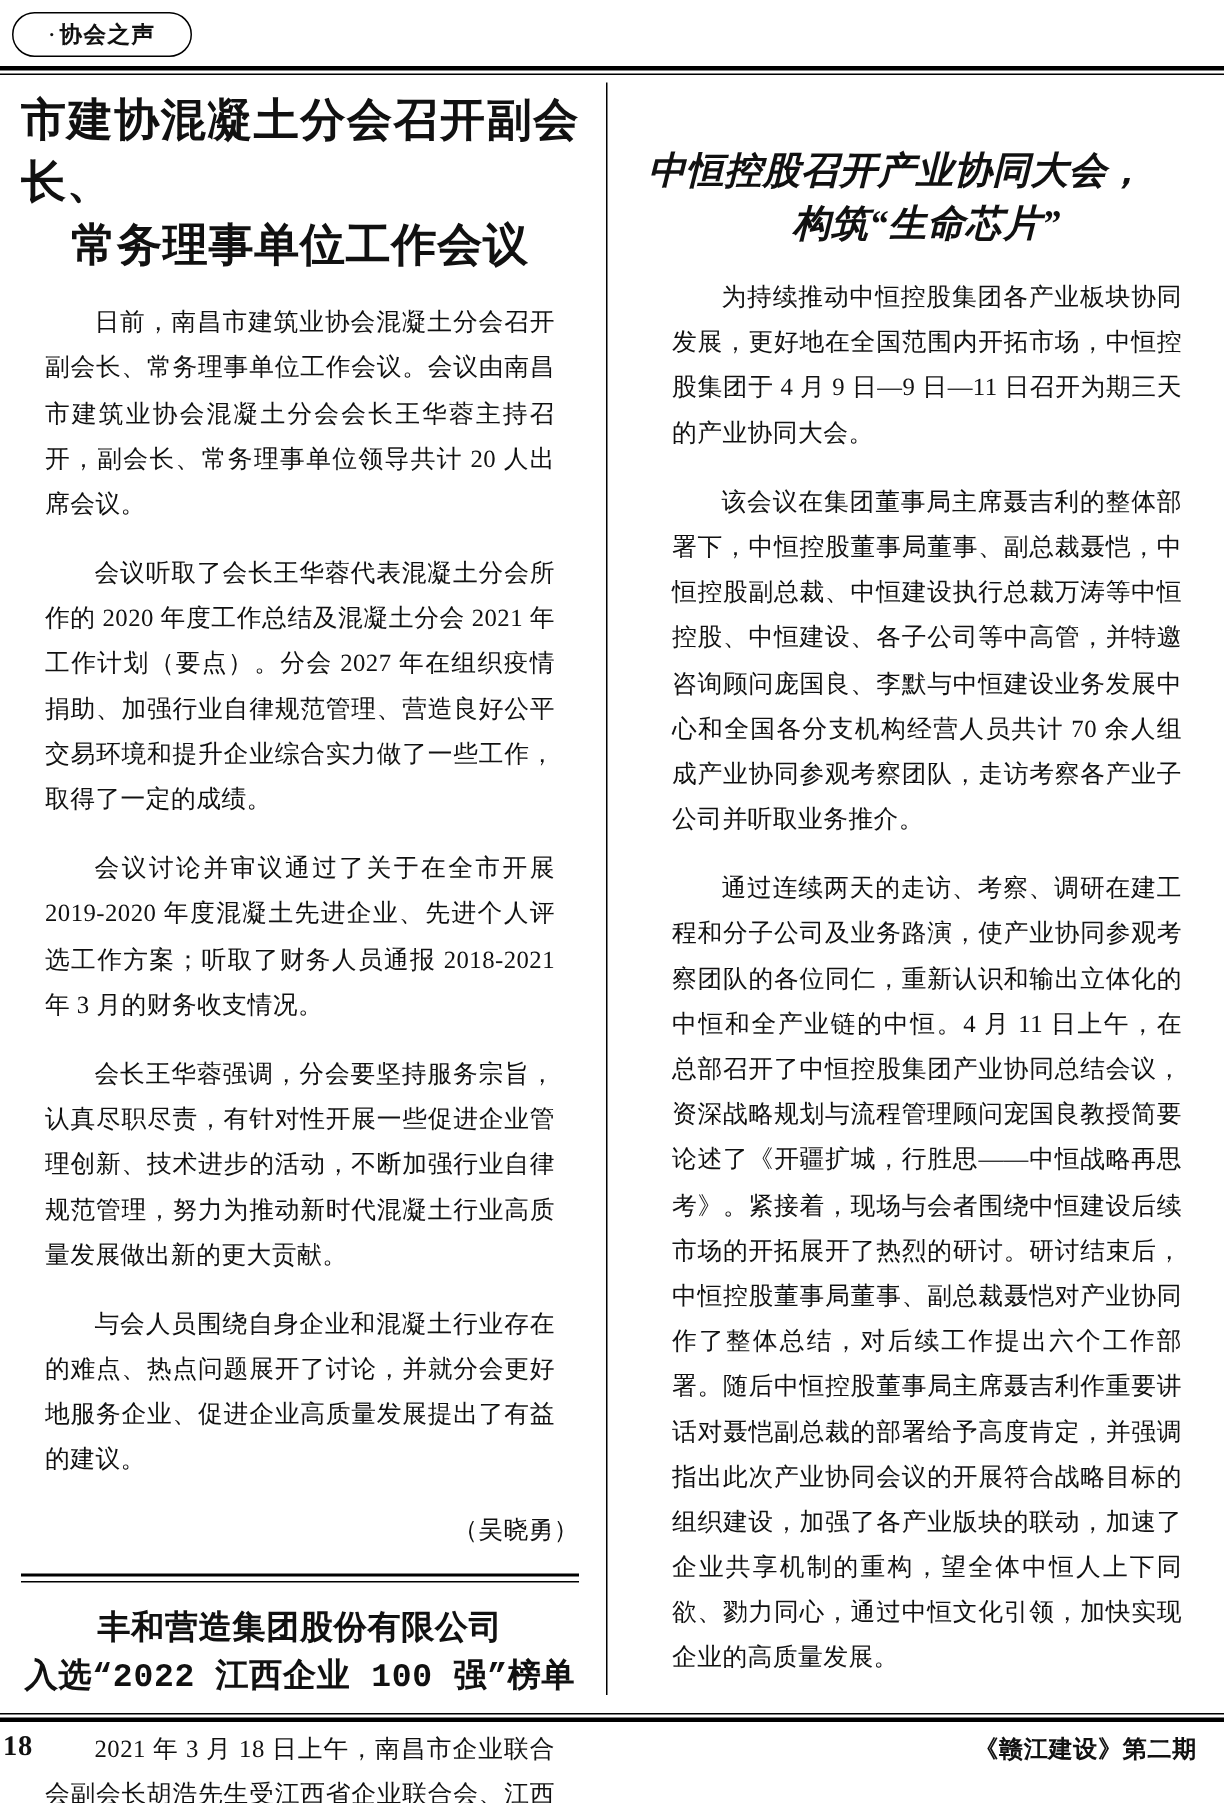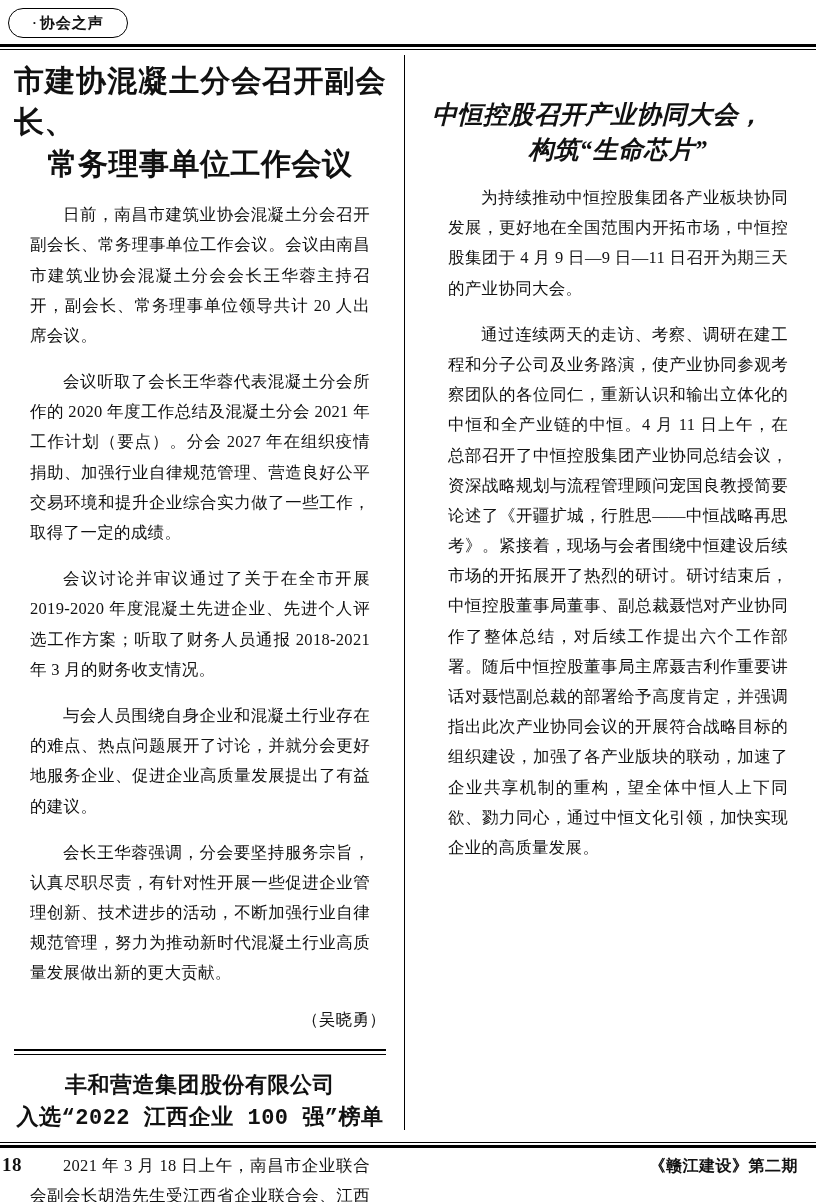--- a/index.html
+++ b/index.html
@@ -182,22 +182,22 @@
   <div class="col col-left">
 
     <h1 class="headline">
       <span>市建协混凝土分会召开副会长、</span>
       <span class="l2">常务理事单位工作会议</span>
     </h1>
 
     <p class="body">日前，南昌市建筑业协会混凝土分会召开副会长、常务理事单位工作会议。会议由南昌市建筑业协会混凝土分会会长王华蓉主持召开，副会长、常务理事单位领导共计 20 人出席会议。</p>
     <p class="body">会议听取了会长王华蓉代表混凝土分会所作的 2020 年度工作总结及混凝土分会 2021 年工作计划（要点）。分会 2027 年在组织疫情捐助、加强行业自律规范管理、营造良好公平交易环境和提升企业综合实力做了一些工作，取得了一定的成绩。</p>
     <p class="body">会议讨论并审议通过了关于在全市开展 2019-2020 年度混凝土先进企业、先进个人评选工作方案；听取了财务人员通报 2018-2021 年 3 月的财务收支情况。</p>
+    <p class="body">会长王华蓉强调，分会要坚持服务宗旨，认真尽职尽责，有针对性开展一些促进企业管理创新、技术进步的活动，不断加强行业自律规范管理，努力为推动新时代混凝土行业高质量发展做出新的更大贡献。</p>
     <p class="body">与会人员围绕自身企业和混凝土行业存在的难点、热点问题展开了讨论，并就分会更好地服务企业、促进企业高质量发展提出了有益的建议。</p>
-    <p class="body">会长王华蓉强调，分会要坚持服务宗旨，认真尽职尽责，有针对性开展一些促进企业管理创新、技术进步的活动，不断加强行业自律规范管理，努力为推动新时代混凝土行业高质量发展做出新的更大贡献。</p>
     <p class="sign">（吴晓勇）</p>
 
     <div class="sep-rule"></div>
     <div class="sep-rule2"></div>
 
     <h2 class="headline2">
       <span>丰和营造集团股份有限公司</span>
       <span class="l2">入选“2022 江西企业 100 强”榜单</span>
     </h2>
 
@@ -205,20 +205,21 @@
     <p class="body">这是江西省企业联合会、江西省企业家协会根据省委、省政府有关文件精神，参照中国企业联合会研究发布评选“中国企业 500 强”的做法，以 2019 年企业营业收入为入围标准，经专家委员会审定推出的“2020 江西企业 100 强”。该公司的成功入选，彰显该公司的实力迈上了一个新台阶。</p>
   </div>
 
   <div class="col col-right">
     <h1 class="headline smaller" style="margin-top:38px;font-style:italic;">
       <span>中恒控股召开产业协同大会，</span>
       <span class="l2">构筑“生命芯片”</span>
     </h1>
 
     <p class="body" style="margin-top:16px;">为持续推动中恒控股集团各产业板块协同发展，更好地在全国范围内开拓市场，中恒控股集团于 4 月 9 日—9 日—11 日召开为期三天的产业协同大会。</p>
+    <p class="body">该会议在集团董事局主席聂吉利的整体部署下，中恒控股董事局董事、副总裁聂恺，中恒控股副总裁、中恒建设执行总裁万涛等中恒控股、中恒建设、各子公司等中高管，并特邀咨询顾问庞国良、李默与中恒建设业务发展中心和全国各分支机构经营人员共计 70 余人组成产业协同参观考察团队，走访考察各产业子公司并听取业务推介。</p>
     <p class="body">通过连续两天的走访、考察、调研在建工程和分子公司及业务路演，使产业协同参观考察团队的各位同仁，重新认识和输出立体化的中恒和全产业链的中恒。4 月 11 日上午，在总部召开了中恒控股集团产业协同总结会议，资深战略规划与流程管理顾问宠国良教授简要论述了《开疆扩城，行胜思——中恒战略再思考》。紧接着，现场与会者围绕中恒建设后续市场的开拓展开了热烈的研讨。研讨结束后，中恒控股董事局董事、副总裁聂恺对产业协同作了整体总结，对后续工作提出六个工作部署。随后中恒控股董事局主席聂吉利作重要讲话对聂恺副总裁的部署给予高度肯定，并强调指出此次产业协同会议的开展符合战略目标的组织建设，加强了各产业版块的联动，加速了企业共享机制的重构，望全体中恒人上下同欲、勠力同心，通过中恒文化引领，加快实现企业的高质量发展。</p>
   </div>
 
   <div class="rule-bot"></div>
   <div class="rule-bot2"></div>
 
   <div class="folio-left">18</div>
   <div class="folio-right">《赣江建设》第二期</div>
 
 </div>

